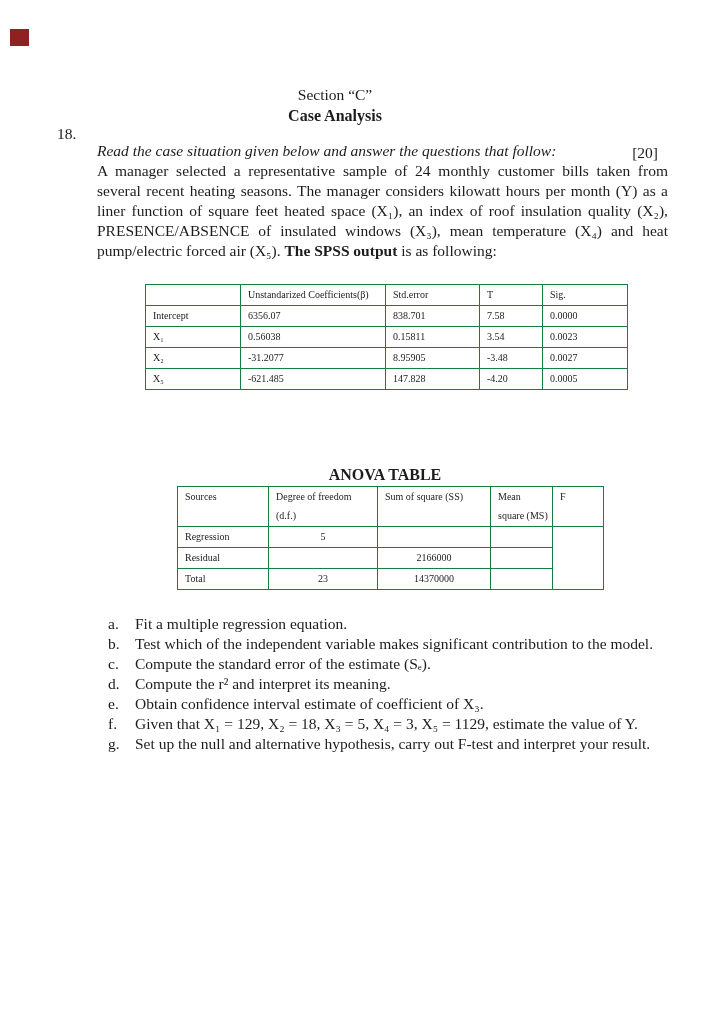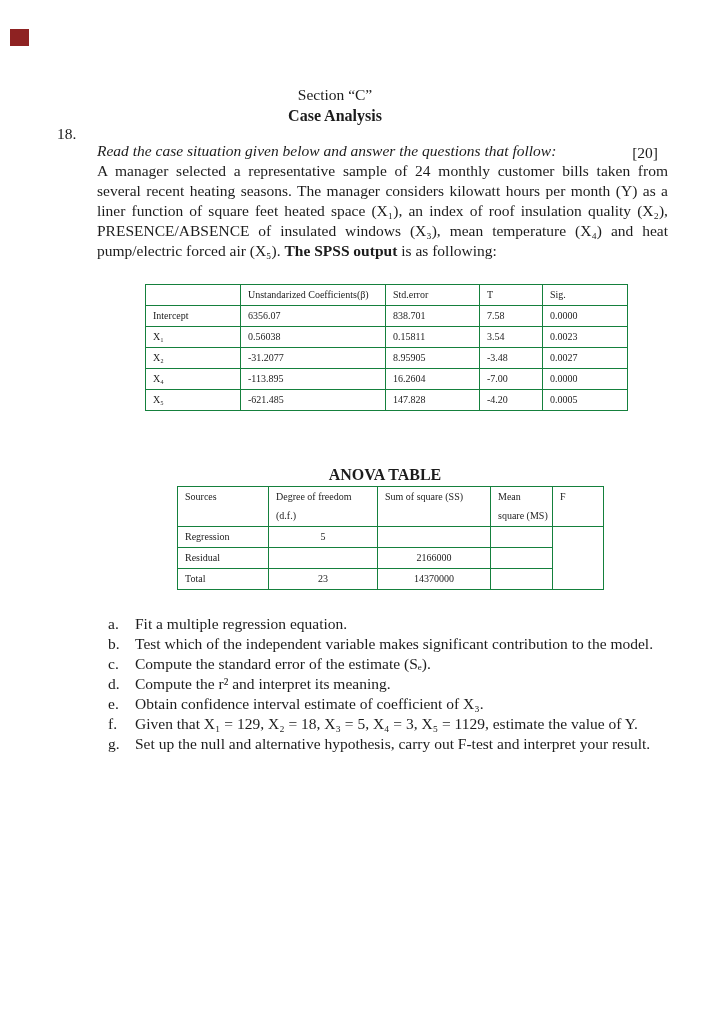--- a/index.html
+++ b/index.html
@@ -89,27 +89,20 @@
       <td>0.0023</td>
     </tr>
     <tr>
       <td>X₂</td>
       <td>-31.2077</td>
       <td>8.95905</td>
       <td>-3.48</td>
       <td>0.0027</td>
     </tr>
     <tr>
-      <td>X₄</td>
-      <td>-113.895</td>
-      <td>16.2604</td>
-      <td>-7.00</td>
-      <td>0.0000</td>
-    </tr>
-    <tr>
       <td>X₅</td>
       <td>-621.485</td>
       <td>147.828</td>
       <td>-4.20</td>
       <td>0.0005</td>
     </tr>
   </tbody>
     </table>
 
   <div class="anova-title">ANOVA TABLE</div>

